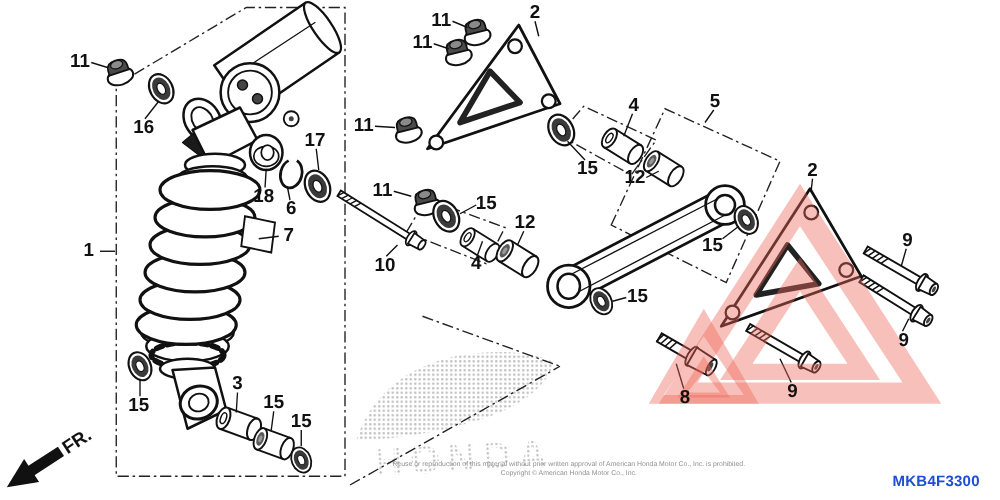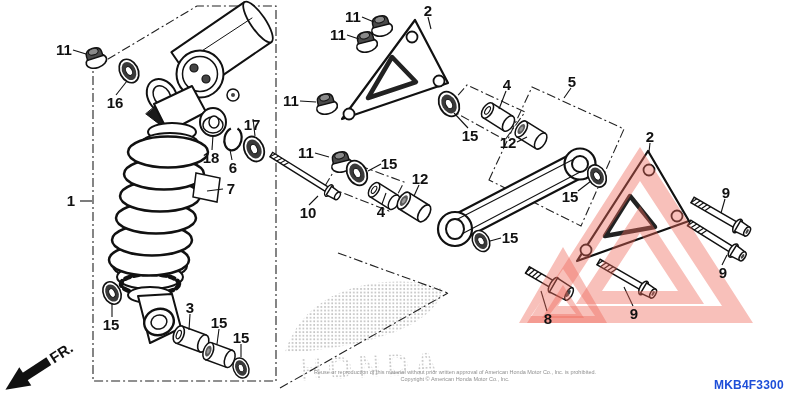--- a/index.html
+++ b/index.html
@@ -273,21 +273,21 @@
       <span class="part-label" style="left: 420px; top: 178px;">12</span>
       <span class="part-label" style="left: 219px; top: 322px;">15</span>
       <span class="part-label" style="left: 211px; top: 157px;">18</span>
       <span class="part-label" style="left: 470px; top: 135px;">15</span>
       <span class="part-label" style="left: 389px; top: 163px;">15</span>
       <span class="part-label" style="left: 570px; top: 196px;">15</span>
       <span class="part-label" style="left: 510px; top: 237px;">15</span>
       <span class="part-label" style="left: 111px; top: 324px;">15</span>
       <span class="part-label" style="left: 241px; top: 337px;">15</span>
       <span class="part-label" style="left: 115px; top: 102px;">16</span>
-      <span class="part-label" style="left: 252px; top: 112px; margin-top: 12px;">17</span>
+      <span class="part-label" style="left: 252px; top: 112px;">17</span>
     </div>
 
 <div class="copyright">
   <div>Reuse or reproduction of this material without prior written approval of American Honda Motor Co., Inc. is prohibited.</div>
   <div>Copyright © American Honda Motor Co., Inc.</div>
 </div>
 
 <div class="diagram-code">MKB4F3300</div>
 
 </div>

